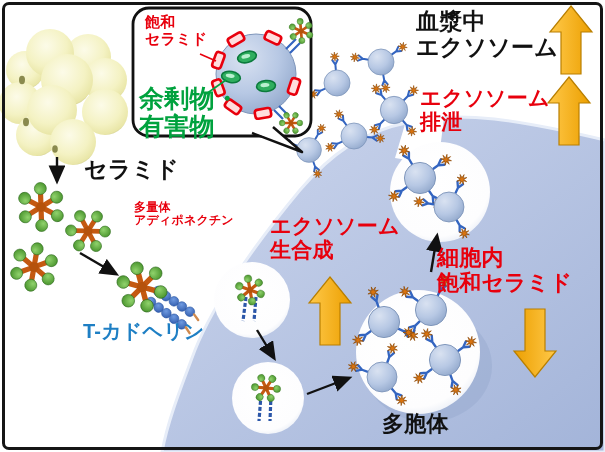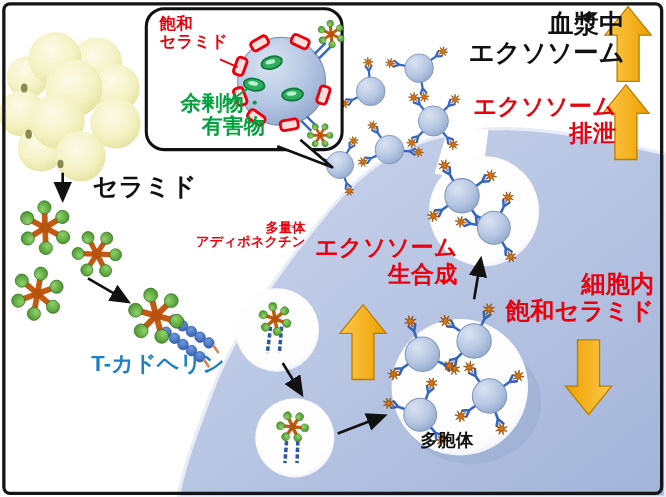--- a/index.html
+++ b/index.html
@@ -5,21 +5,21 @@
   html,body{margin:0;padding:0;background:#fff;}
   #stage{position:relative;width:605px;height:452px;background:#fff;overflow:hidden;
          font-family:"Liberation Sans","DejaVu Sans",sans-serif;}
   #art{position:absolute;left:0;top:0;}
   .frame{position:absolute;inset:2px;border:3px solid #151515;border-radius:7px;pointer-events:none;}
   .lbl{position:absolute;font-weight:bold;white-space:pre-line;line-height:1.12;letter-spacing:0.2px;}
   .c-red{color:var(--red,#e8000d);}
   .c-green{color:var(--green,#00a23e);}
   .c-blue{color:var(--blue,#1e7fc4);}
   .c-black{color:var(--black,#111111);}
-  .ctr{text-align:right;}
+  .ctr{text-align:left;}
 </style>
 </head>
 <body>
 
 <div id="stage">
 
 <svg id="art" width="605" height="452" viewBox="0 0 605 452">
   <defs>
     <linearGradient id="cellg" x1="0" y1="0" x2="1" y2="1">
       <stop offset="0" stop-color="#ccd6ed"></stop>
@@ -264,20 +264,20 @@
 <div class="lbl c-red ctr" style="left:420px;top:86px;width:140px;font-size:21px;">エクソソーム
 排泄</div>
 <div class="lbl c-black" style="left:84px;top:157px;font-size:23px;">セラミド</div>
 <div class="lbl c-red ctr" style="left:134px;top:201px;width:144px;font-size:12px;">多量体
 アディポネクチン</div>
 <div class="lbl c-red ctr" style="left:270px;top:214px;width:146px;font-size:21px;">エクソソーム
 生合成</div>
 <div class="lbl c-red ctr" style="left:437px;top:246px;width:158px;font-size:22px;">細胞内
 飽和セラミド</div>
 <div class="lbl c-blue" style="left:83px;top:320px;font-size:20px;">T-カドヘリン</div>
-<div class="lbl c-black" style="left:382px;top:392px;font-size:16px;">多胞体</div>
+<div class="lbl c-black" style="left:382px;top:412px;font-size:22px;">多胞体</div>
 <div class="lbl c-red" style="left:145px;top:14px;font-size:15px;">飽和
 セラミド</div>
-<div class="lbl c-green ctr" style="left:139px;top:84px;width:102px;font-size:19px;">余剰物・
+<div class="lbl c-green ctr" style="left:139px;top:84px;width:102px;font-size:25px;">余剰物・
 有害物</div>
 
 <div class="frame"></div>
 </div>
 
 </body></html>

